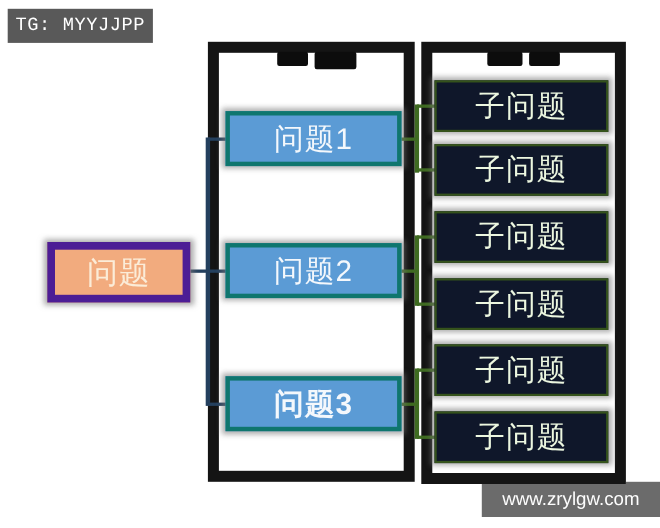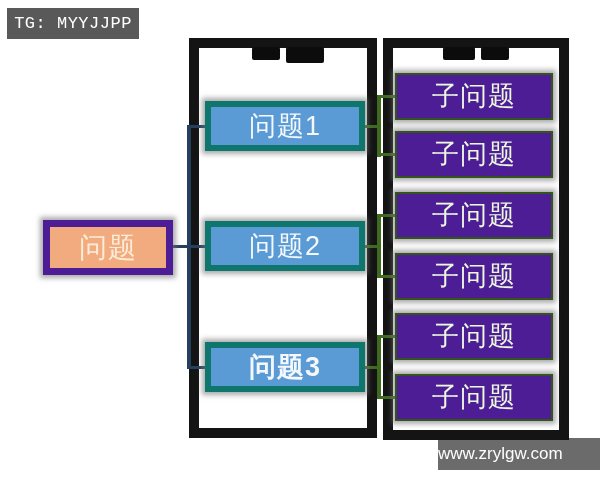--- a/index.html
+++ b/index.html
@@ -16,21 +16,21 @@
     background:#595959;color:#ffffff;
     font-size:17px;letter-spacing:.5px;
     display:flex;align-items:center;justify-content:center;font-family:Liberation Mono, monospace;
   }
 
   
   .watermark{
     left:438px;top:438px;width:162px;height:32px;
     background:#6b6b6b;color:#fdfdfd;
     font-size:17px;
-    display:flex;align-items:center;justify-content:flex-start;
+    display:flex;align-items:center;justify-content:center;
   }
 
   
   .container{background:#ffffff;border:10px solid #141414;}
   .container.mid  {left:189px;top:38px;width:188px;height:400px;}
   .container.right{left:383px;top:38px;width:186px;height:402px;}
 
   
   .redact{background:#0c0c0c;border-radius:2px;z-index:6;}
   .redact.m1{left:252px;top:47px;width:28px;height:13px;}
@@ -44,26 +44,26 @@
     z-index:5;
     box-shadow:0 0 5px 3px rgba(120,120,120,.62);
     font-size:27px;line-height:1;letter-spacing:1px;
   }
   .node.root{
     left:43px;top:220px;width:130px;height:55px;
     background:#f2ab7e;border:7px solid #4c1d95;color:#fbecd8;font-size:28px;
   }
   .node.problem{
     left:205px;width:160px;height:50px;
-    background:#5b9bd5;border:6px solid #0f766e;color:#f4f8fc;
+    background:#5b9bd5;border:4px solid #0f766e;color:#f4f8fc;
   }
   .node.p1{top:101px;} .node.p2{top:221px;align-items:center;} .node.p3{top:342px;font-weight:bold;}
   .node.sub{
     left:395px;width:158px;height:47px;
-    background:#4c1d95;border:2px solid #35531c;color:#ecf7e0;
+    background:#0f172a;border:2px solid #35531c;color:#ecf7e0;
   }
   .node.s1{top:73px;}  .node.s2{top:131px;} .node.s3{top:192px;}
   .node.s4{top:253px;} .node.s5{top:313px;} .node.s6{top:374px;}
 
   
   .conn{z-index:4;}
   .conn.blue{background:#24405e;}
   .conn.green{background:#3f6b21;}
   
   .bl-v {left:187px;top:125px;width:4px;height:244px;}

